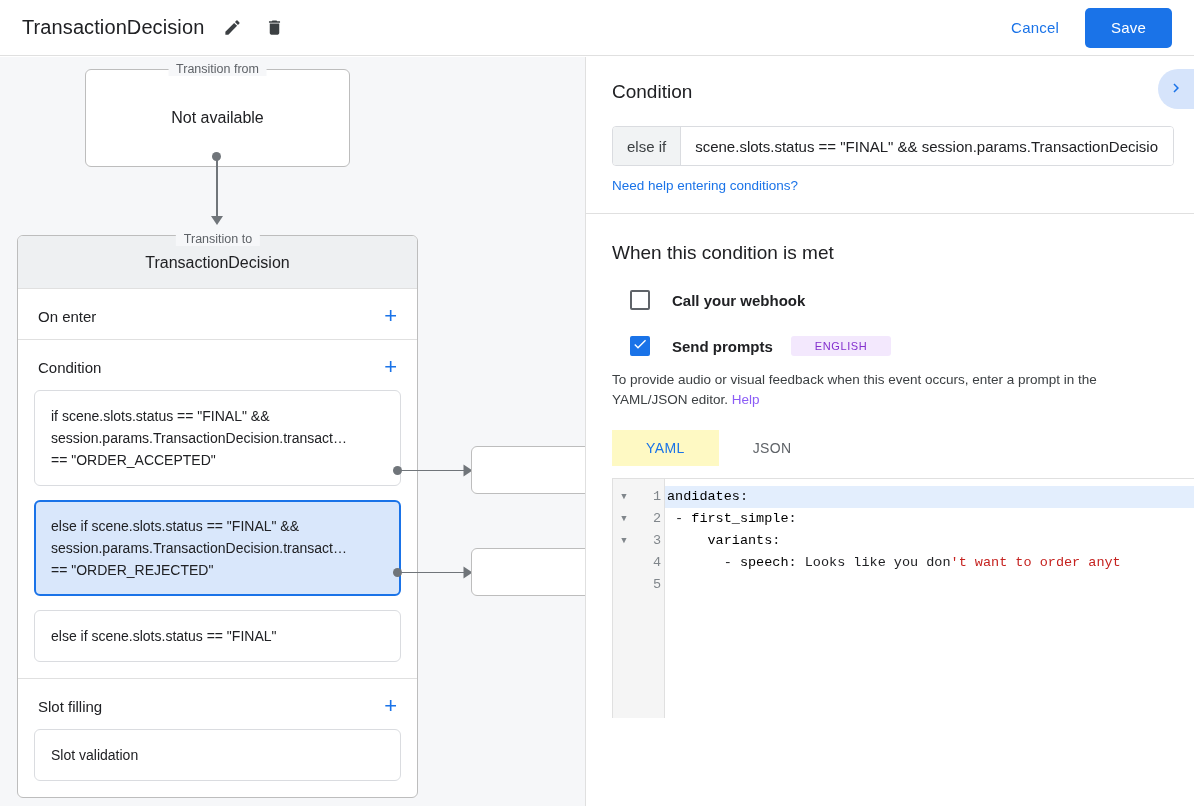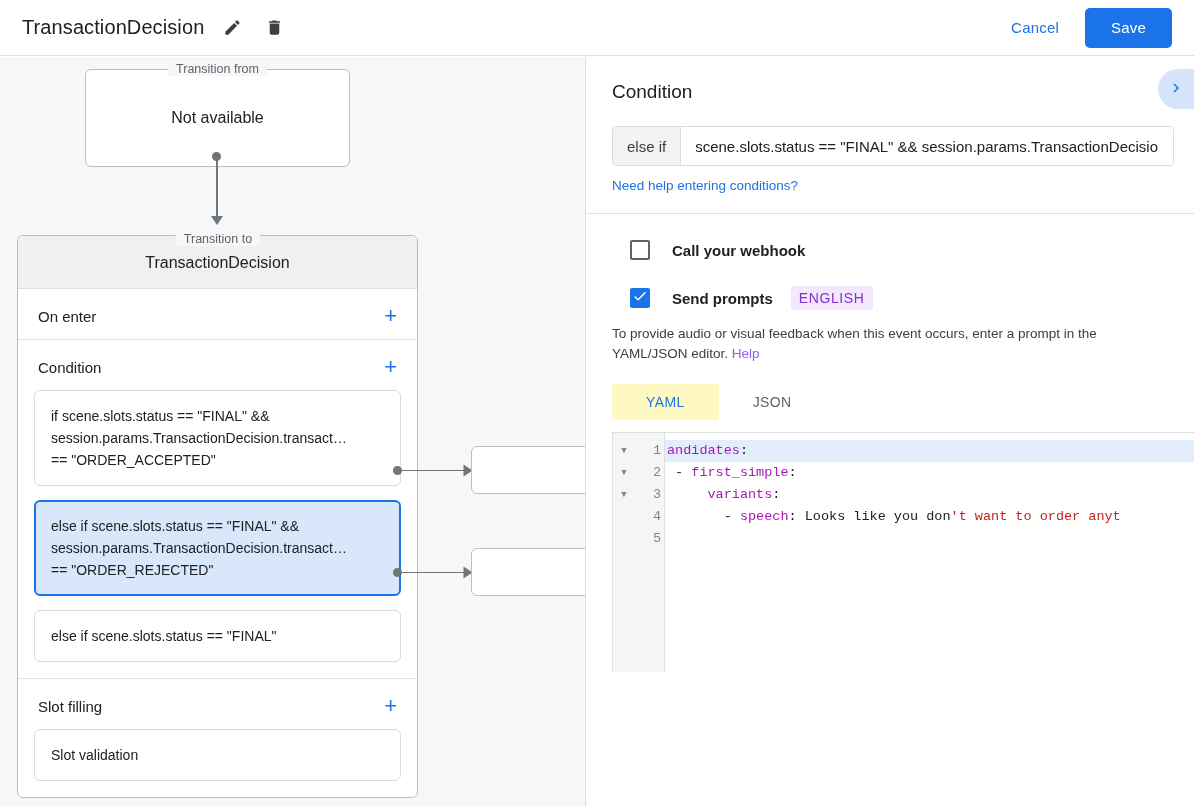--- a/index.html
+++ b/index.html
@@ -193,22 +193,22 @@
   }
   .cb.checked {
     background: #1a73e8; border-color: #1a73e8;
     display: flex; align-items: center; justify-content: center;
   }
   .check-label {
     margin-left: 22px; font-size: 15px; color: #202124; font-weight: bold;
   }
   .lang-badge {
     margin-left: 18px; background: #f3e8fd; color: #8430ce;
-    font-size: 14px; letter-spacing: 0.6px;
-    padding: 4px 8px; border-radius: 3px;
+    font-size: 11px; letter-spacing: 0.6px;
+    padding: 4px 24px; border-radius: 3px;
   }
   .helper-text {
     margin: 14px 26px 0 26px; font-size: 13.5px; color: #3c4043;
     line-height: 20px; max-width: 560px;
   }
   .helper-text a { color: #8b5cf6; text-decoration: none; cursor: pointer; }
 
   
   .tabs { display: flex; margin: 20px 0 0 26px; }
   .tab {
@@ -236,21 +236,21 @@
     width: 30px; background: #f5f5f5; padding-top: 7px;
     border-right: 1px solid #e0e0e0; text-align: right; padding-right: 3px;
   }
   .lnum { height: 22px; line-height: 22px; color: #80868b; font-size: 13.5px; }
   .code-area { flex: 1; padding-top: 7px; overflow: hidden; position: relative; }
   .code-line {
     height: 22px; line-height: 22px; font-size: 13.5px;
     white-space: pre; color: #202124; padding-left: 2px;
   }
   .code-line.hl { background: #e3eefd; }
-  .k { color: #a21caf; }
+  .k { color: #000000; }
   .s { color: #c5221f; text-align: right; }
   .p { color: #202124; }
 </style>
 </head>
 <body>
 
 <div class="topbar">
   <div class="topbar-title">TransactionDecision</div>
 
   <button class="icon-btn">
@@ -363,20 +363,21 @@
 
   <div class="cond-input-row">
     <div class="cond-prefix">else if</div>
     <input class="cond-input" value="scene.slots.status == &quot;FINAL&quot; &amp;&amp; session.params.TransactionDecision." style="">
   </div>
 
   <a class="help-link">Need help entering conditions?</a>
 
   <div class="divider-h"></div>
 
+  <div class="rp-section-title">When this condition is met</div>
 
   <div class="check-row">
     <div class="cb"></div>
     <div class="check-label">Call your webhook</div>
   </div>
 
   <div class="check-row">
     <div class="cb checked">
       <span>
         <svg width="16" height="16" viewBox="0 0 24 24">

